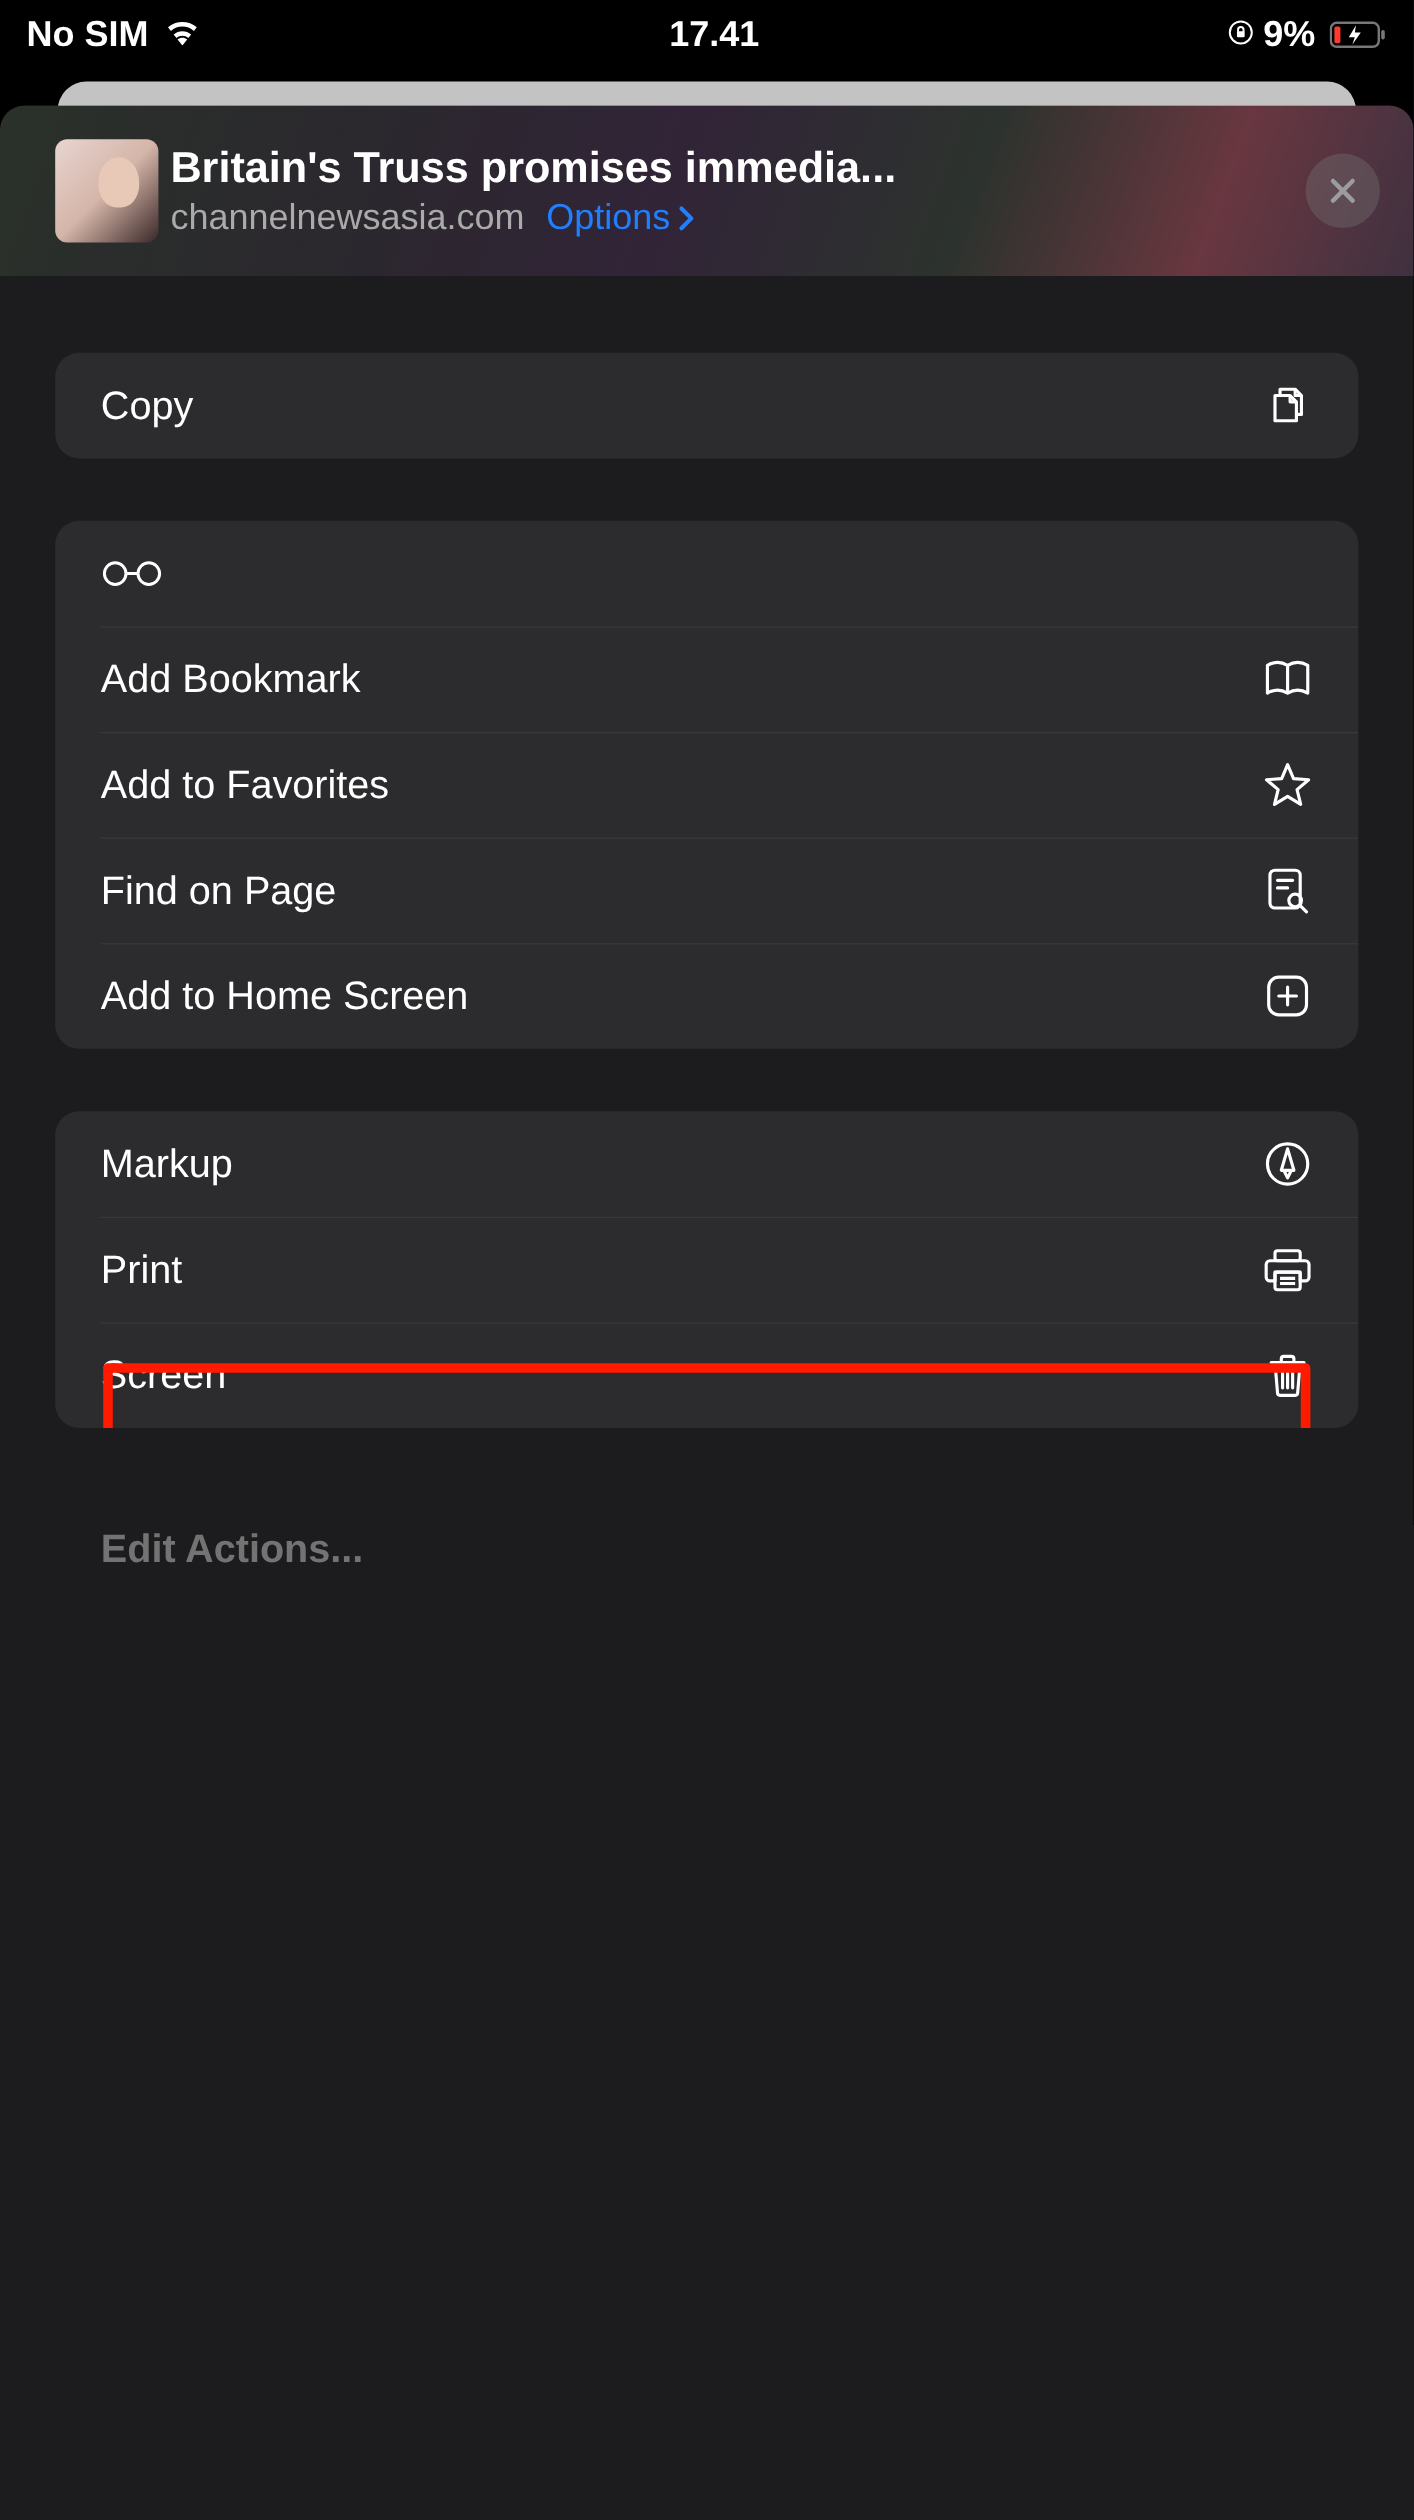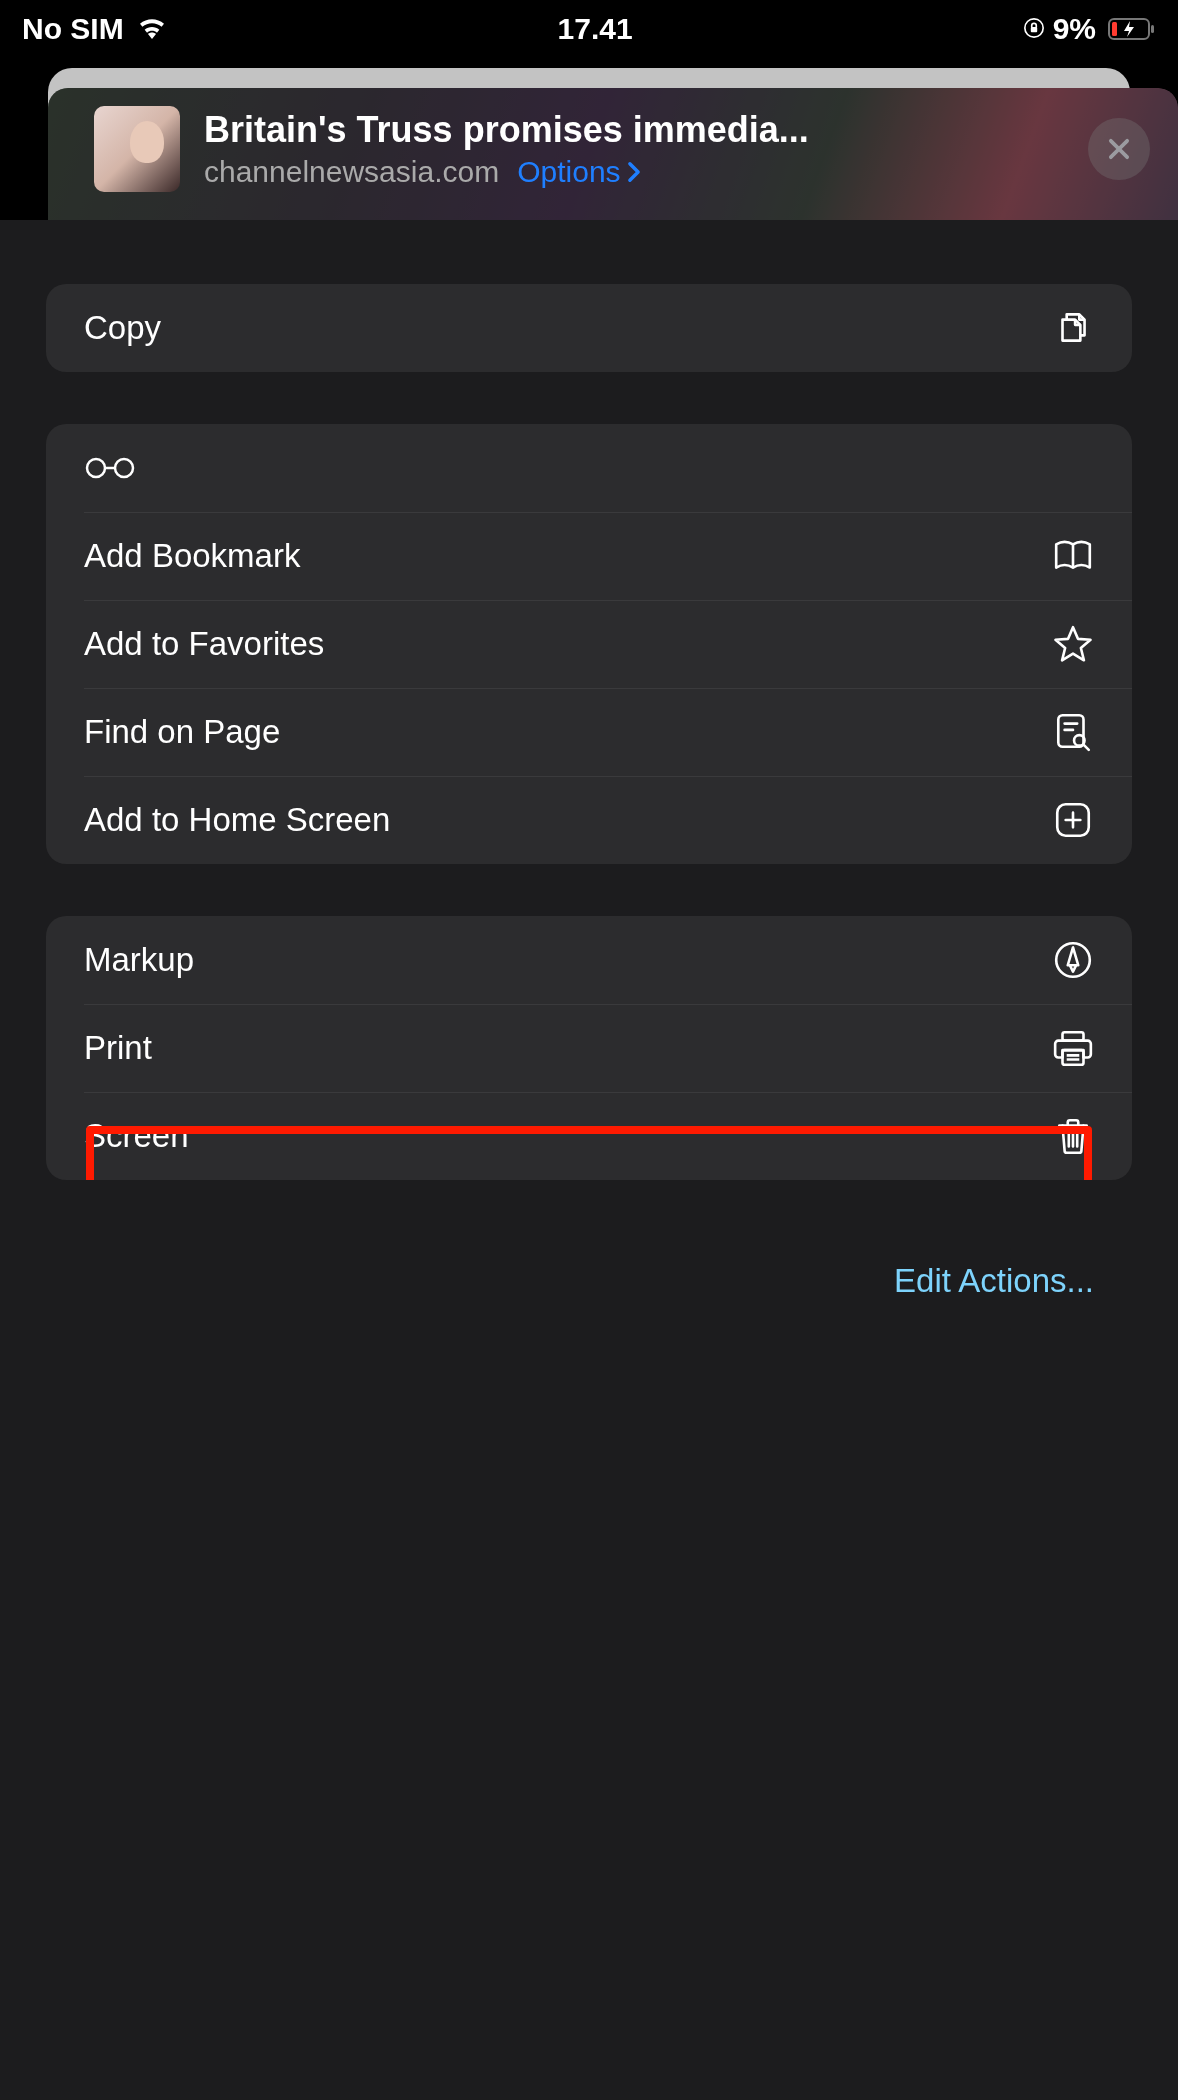--- a/index.html
+++ b/index.html
@@ -44,26 +44,25 @@
       left: 0;
       right: 0;
       bottom: 0;
       border-radius: 20px 20px 0 0;
       overflow: hidden;
     }
 
     .header {
       display: flex;
       align-items: center;
-      padding: 18px 28px 28px 46px;
-      gap: 24px;
+      padding: 28px 28px 28px 46px;
+      gap: 10px;
       background: linear-gradient(110deg, #3a4a3a 0%, #3d3444 28%, #4a2e58 48%, #3f4d42 68%, #c4576a 85%, #6a4a6a 100%);
       position: relative;
       border-radius: 20px 20px 0 0;
-      margin-left: 48px;
     }
     .header::before{
       content:"";
       position:absolute;
       inset:0;
       background: rgba(30,30,30,0.55);
       border-radius: 20px 20px 0 0;
     }
     .thumbnail {
       width: 86px;
@@ -149,25 +148,24 @@
       position: absolute;
       border: 8px solid #ff1a00;
       border-radius: 4px;
       pointer-events: none;
       left: 40px;
       right: 40px;
       height: 122px;
     }
 
     .edit-actions {
-      color: #7dd3fc;
+      color: #737373;
       font-size: 33px;
-      font-weight: 400;
+      font-weight: 700;
       padding: 30px 38px;
-      text-align: right;
     }
   </style>
 </head>
 <body>
 
 <div class="status-bar">
   <div class="status-left">
     <span>No SIM</span>
     <span class="wifi-icon">
       <svg viewBox="0 0 24 18" fill="#fff">

